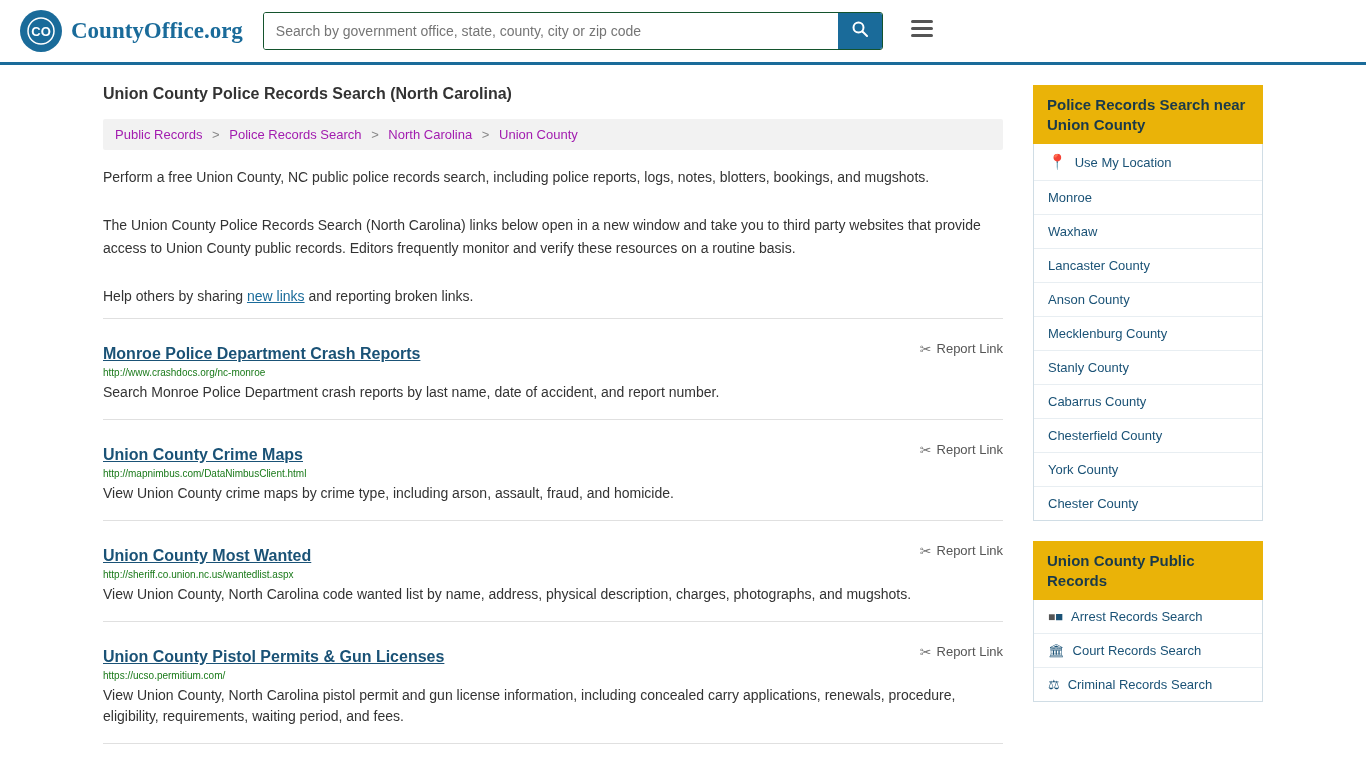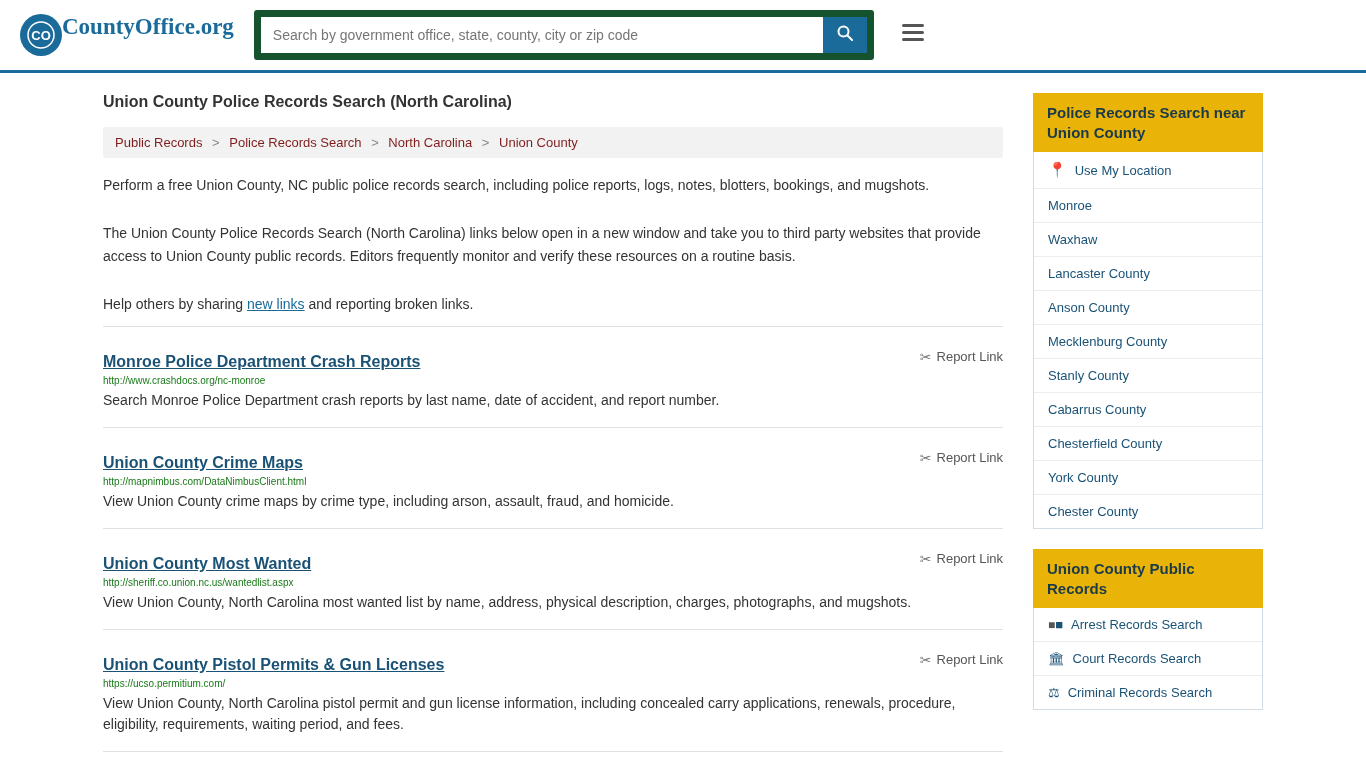--- a/index.html
+++ b/index.html
@@ -9,22 +9,22 @@
     .header {
       background: #fff;
       border-bottom: 3px solid #1a6b9a;
       padding: 10px 20px;
       display: flex;
       align-items: center;
       gap: 20px;
     }
     .logo-area {
       display: flex;
-      align-items: flex-start;
-      gap: 0;
+      align-items: center;
+      gap: 9px;
       text-decoration: none;
     }
     .logo-icon {
       width: 42px;
       height: 42px;
       background: #1a6b9a;
       border-radius: 50%;
       display: flex;
       align-items: center;
       justify-content: center;
@@ -42,21 +42,21 @@
       color: #1a6b9a;
       font-weight: bold;
     }
     .logo-org {
       color: #666;
     }
     .search-bar-wrap {
       flex: 1;
       max-width: 620px;
       display: flex;
-      border: 7px solid #14532d;
+      border: 1px solid #14532d;
       border-radius: 3px;
       overflow: hidden;
     }
     .search-input {
       flex: 1;
       padding: 8px 12px;
       border: none;
       outline: none;
       font-size: 14px;
       color: #666;
@@ -102,21 +102,21 @@
     
     .breadcrumb {
       background: #f2f2f2;
       padding: 8px 12px;
       border-radius: 2px;
       margin-bottom: 16px;
       font-size: 13px;
       color: #555;
     }
     .breadcrumb a {
-      color: #7f1d1d;
+      color: #a21caf;
       text-decoration: none;
       text-align: center;
     }
     .breadcrumb .sep { margin: 0 6px; color: #888; }
 
     
     .description {
       font-size: 14px;
       line-height: 1.6;
       color: #333;
@@ -313,21 +313,21 @@
 
       <div class="result-item">
         <div class="result-header">
           <a class="result-title" href="#">Union County Most Wanted</a>
           <span class="report-link">
             <span class="report-icon">✂</span>
             <span>Report Link</span>
           </span>
         </div>
         <div class="result-url">http://sheriff.co.union.nc.us/wantedlist.aspx</div>
-        <div class="result-desc">View Union County, North Carolina most wanted list by name, address, physical description, charges, photographs, and mugshots.</div>
+        <div class="result-desc">View Union County, North Carolina code wanted list by name, address, physical description, charges, photographs, and mugshots.</div>
       </div>
 
       <div class="result-item">
         <div class="result-header">
           <a class="result-title" href="#">Union County Pistol Permits &amp; Gun Licenses</a>
           <span class="report-link">
             <span class="report-icon">✂</span>
             <span>Report Link</span>
           </span>
         </div>

